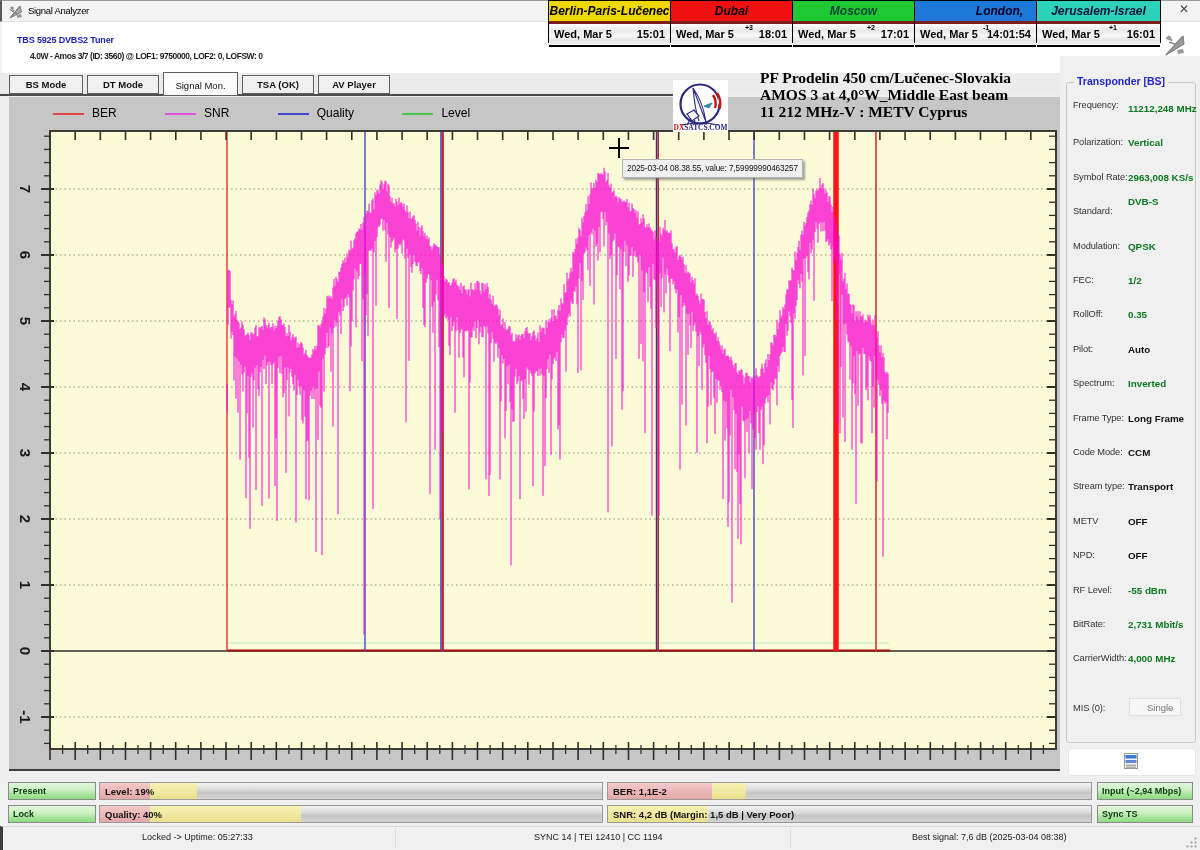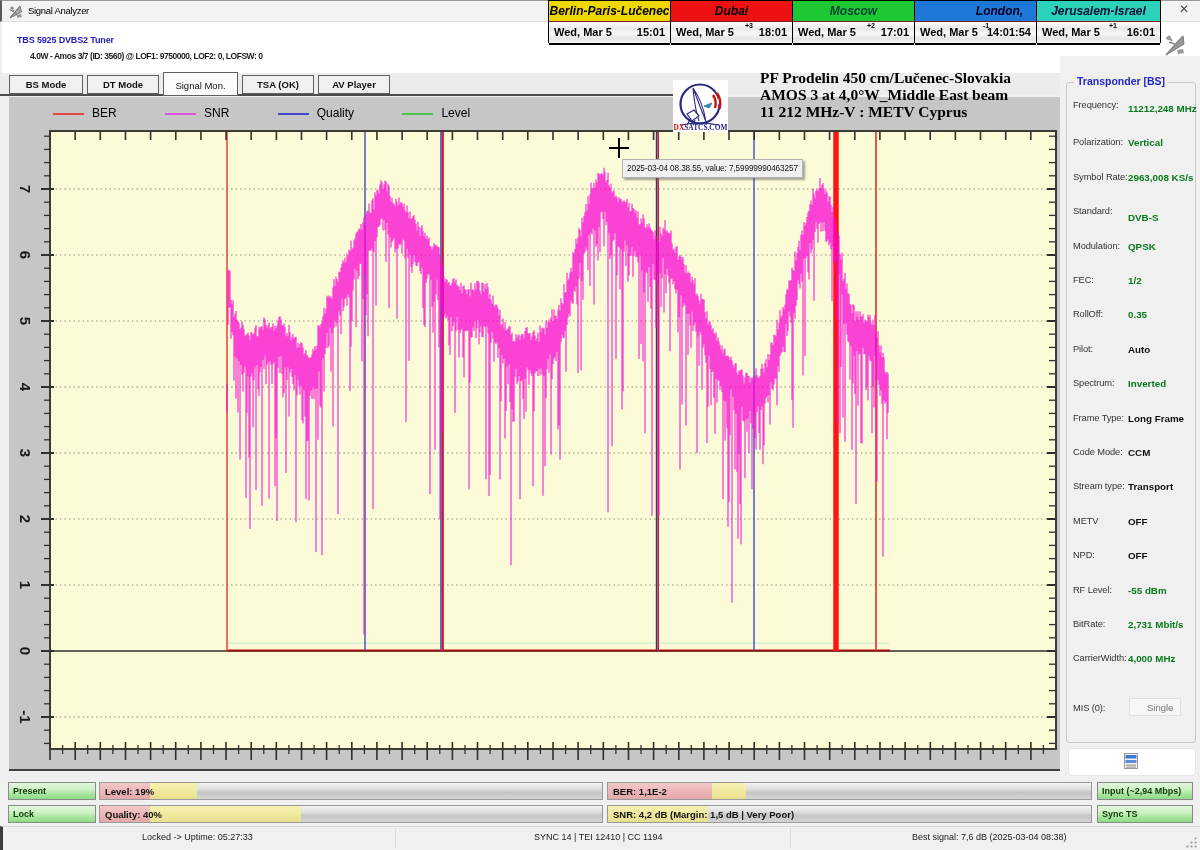--- a/index.html
+++ b/index.html
@@ -17,21 +17,21 @@
 
 #tabrow{left:0;top:73px;width:1060px;height:22px;background:#ececec;}
 #tabline{left:0;top:94px;width:673px;height:2px;background:#4c4c4c;}
 .tab{position:absolute;top:75px;height:19px;background:#f0f0f0;border:1px solid #5f5f5f;
   box-sizing:border-box;text-align:center;font-size:9.5px;font-weight:bold;color:#111;
   line-height:17px;}
 .tab.active{top:72px;height:24px;background:#fbfbfb;font-weight:normal;z-index:5;line-height:26px;font-size:9.5px;}
 
 #clocks{left:548px;top:0;width:613px;height:43px;}
 .ck{position:absolute;top:0;width:123px;height:43px;border:1px solid #000;box-sizing:border-box;}
-.ckh{height:20px;border-bottom:1px solid #7f1d1d;font-size:12px;font-weight:bold;font-style:italic;
+.ckh{height:20px;border-bottom:3px solid #7f1d1d;font-size:12px;font-weight:bold;font-style:italic;
   text-align:center;line-height:20px;color:#000;}
 .ckb{height:21px;background:linear-gradient(180deg,#ffffff 0,#e8e8e8 30%,#f8f8f8 55%,#e4e4e4 80%,#f4f4f4 100%);
   position:relative;font-size:11px;font-weight:bold;color:#000;border-bottom:2px solid #000;box-sizing:content-box;}
 .ckd{position:absolute;left:5px;top:4px;}
 .ckt{position:absolute;right:5px;top:4px;}
 .cks{position:absolute;top:0px;font-size:7px;font-weight:bold;}
 #closex{left:1179px;top:2px;font-size:12px;color:#444;font-weight:normal;}
 
 #rpanel{left:1060px;top:56px;width:140px;height:774px;background:#f0f0f0;}
 #gbox{left:1066px;top:82px;width:128px;height:659px;border:1px solid #c9c9c9;border-radius:3px;}
@@ -425,21 +425,21 @@
 
 <div class="abs" id="gbox"></div>
 <div class="abs" id="gboxlbl">Transponder [BS]</div>
 <div class="rl" style="top:100px">Frequency:</div>
 <div class="rv g" style="top:103px">11212,248 MHz</div>
 <div class="rl" style="top:137px">Polarization:</div>
 <div class="rv g" style="top:137px">Vertical</div>
 <div class="rl" style="top:172px">Symbol Rate:</div>
 <div class="rv g" style="top:172px">2963,008 KS/s</div>
 <div class="rl" style="top:206px">Standard:</div>
-<div class="rv g" style="top:212px">DVB-S</div>
+<div class="rv g" style="top:196px">DVB-S</div>
 <div class="rl" style="top:241px">Modulation:</div>
 <div class="rv g" style="top:241px">QPSK</div>
 <div class="rl" style="top:275px">FEC:</div>
 <div class="rv g" style="top:275px">1/2</div>
 <div class="rl" style="top:309px">RollOff:</div>
 <div class="rv g" style="top:309px">0.35</div>
 <div class="rl" style="top:344px">Pilot:</div>
 <div class="rv" style="top:344px">Auto</div>
 <div class="rl" style="top:378px">Spectrum:</div>
 <div class="rv g" style="top:378px">Inverted</div>

